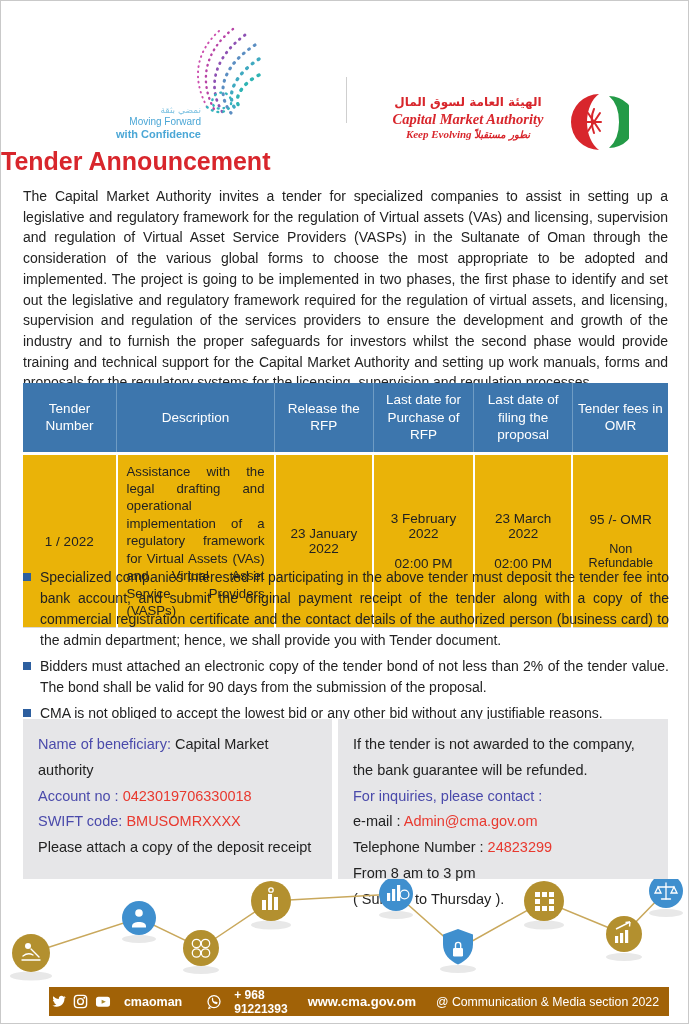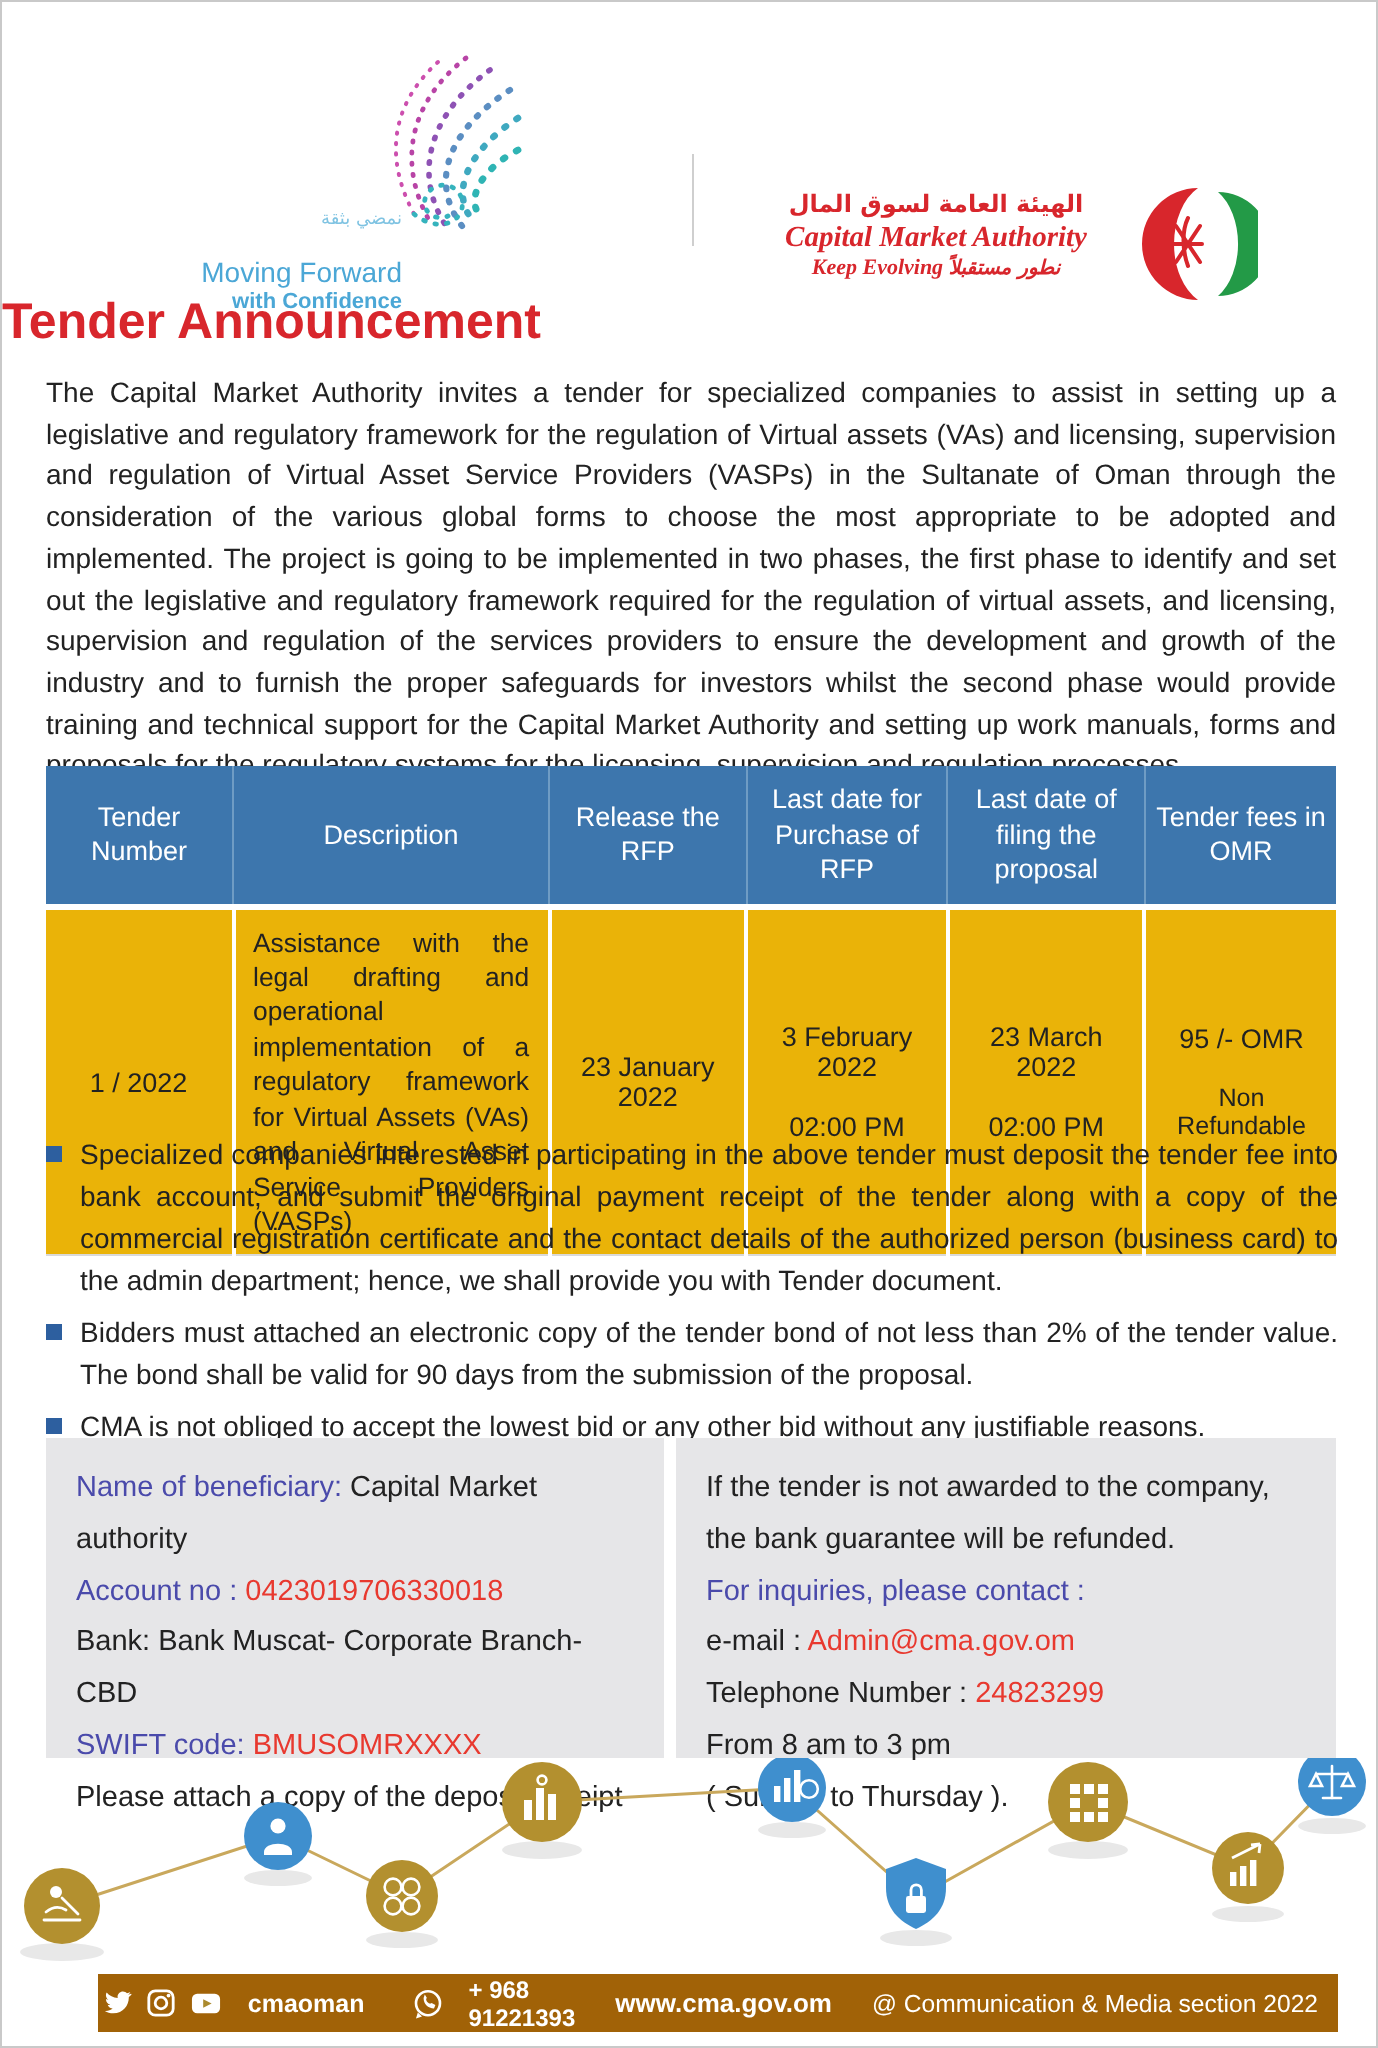--- a/index.html
+++ b/index.html
@@ -3,21 +3,21 @@
 <meta charset="utf-8">
 <style>
   html,body{margin:0;padding:0;background:#fff;}
   body{width:689px;height:1024px;font-family:"Liberation Sans","DejaVu Sans",sans-serif;color:#1e1e1e;}
   .page{position:relative;width:687px;height:1022px;border:1px solid #c9c9c9;background:#fff;overflow:hidden;}
 
   
   .hdr{position:absolute;top:0;left:0;width:100%;height:148px;}
   .vision-text{position:absolute;left:96px;top:104px;width:104px;text-align:right;color:#4ba7d6;line-height:1.2;}
   .vision-text .ar{font-size:9px;color:#7fc3e2;font-family:"DejaVu Sans",sans-serif;}
-  .vision-text .l1{font-size:14px;margin-top:12px;}
+  .vision-text .l1{font-size:10px;}
   .vision-text .l2{font-size:11px;font-weight:bold;}
   .spiral{position:absolute;left:158px;top:22px;}
   .vision-word{position:absolute;left:268px;top:92px;width:72px;text-align:center;line-height:1.1;}
   .vision-word .ar-big{font-size:15px;font-weight:bold;color:#8d8d8d;font-family:"DejaVu Sans",sans-serif;}
   .vision-word .yr{font-size:13px;font-weight:bold;color:#d8262c;letter-spacing:1px;}
   .hdr-divider{position:absolute;left:345px;top:76px;width:1px;height:46px;background:#cfcfcf;}
   .cma-text{position:absolute;left:372px;top:94px;width:190px;text-align:center;line-height:1.25;color:#d8262c;}
   .cma-text .cma-ar{font-size:12px;font-weight:bold;font-family:"DejaVu Sans",sans-serif;}
   .cma-text .cma-en{font-size:14.5px;font-weight:bold;font-style:italic;font-family:"Liberation Serif","DejaVu Serif",serif;}
   .cma-text .cma-tag{font-size:11px;font-weight:bold;font-style:italic;font-family:"Liberation Serif","DejaVu Serif",serif;}
@@ -163,21 +163,20 @@
     <li>
         <span class="sq"></span>
         <span>CMA is not obliged to accept the lowest bid or any other bid without any justifiable reasons.</span>
       </li>
   </ul>
 
   <div class="boxes">
     <div class="box left">
       <div><span class="lbl">Name of beneficiary: </span><span>Capital Market authority</span></div>
       <div><span class="lbl">Account no : </span><span class="red">0423019706330018</span></div>
-      <div>Bank: Bank Muscat- Corporate Branch- CBD</div>
       <div><span class="lbl">SWIFT code: </span><span class="red">BMUSOMRXXXX</span></div>
       <div>Please attach a copy of the deposit receipt</div>
     </div>
     <div class="box right">
       <div>If the tender is not awarded to the company, the bank guarantee will be refunded.</div>
       <div class="lbl">For inquiries, please contact :</div>
       <div><span>e-mail : </span><span class="red">Admin@cma.gov.om</span></div>
       <div><span>Telephone Number :  </span><span class="red">24823299</span></div>
       <div>From 8 am to 3 pm</div>
       <div>( Sunday to Thursday ).</div>

